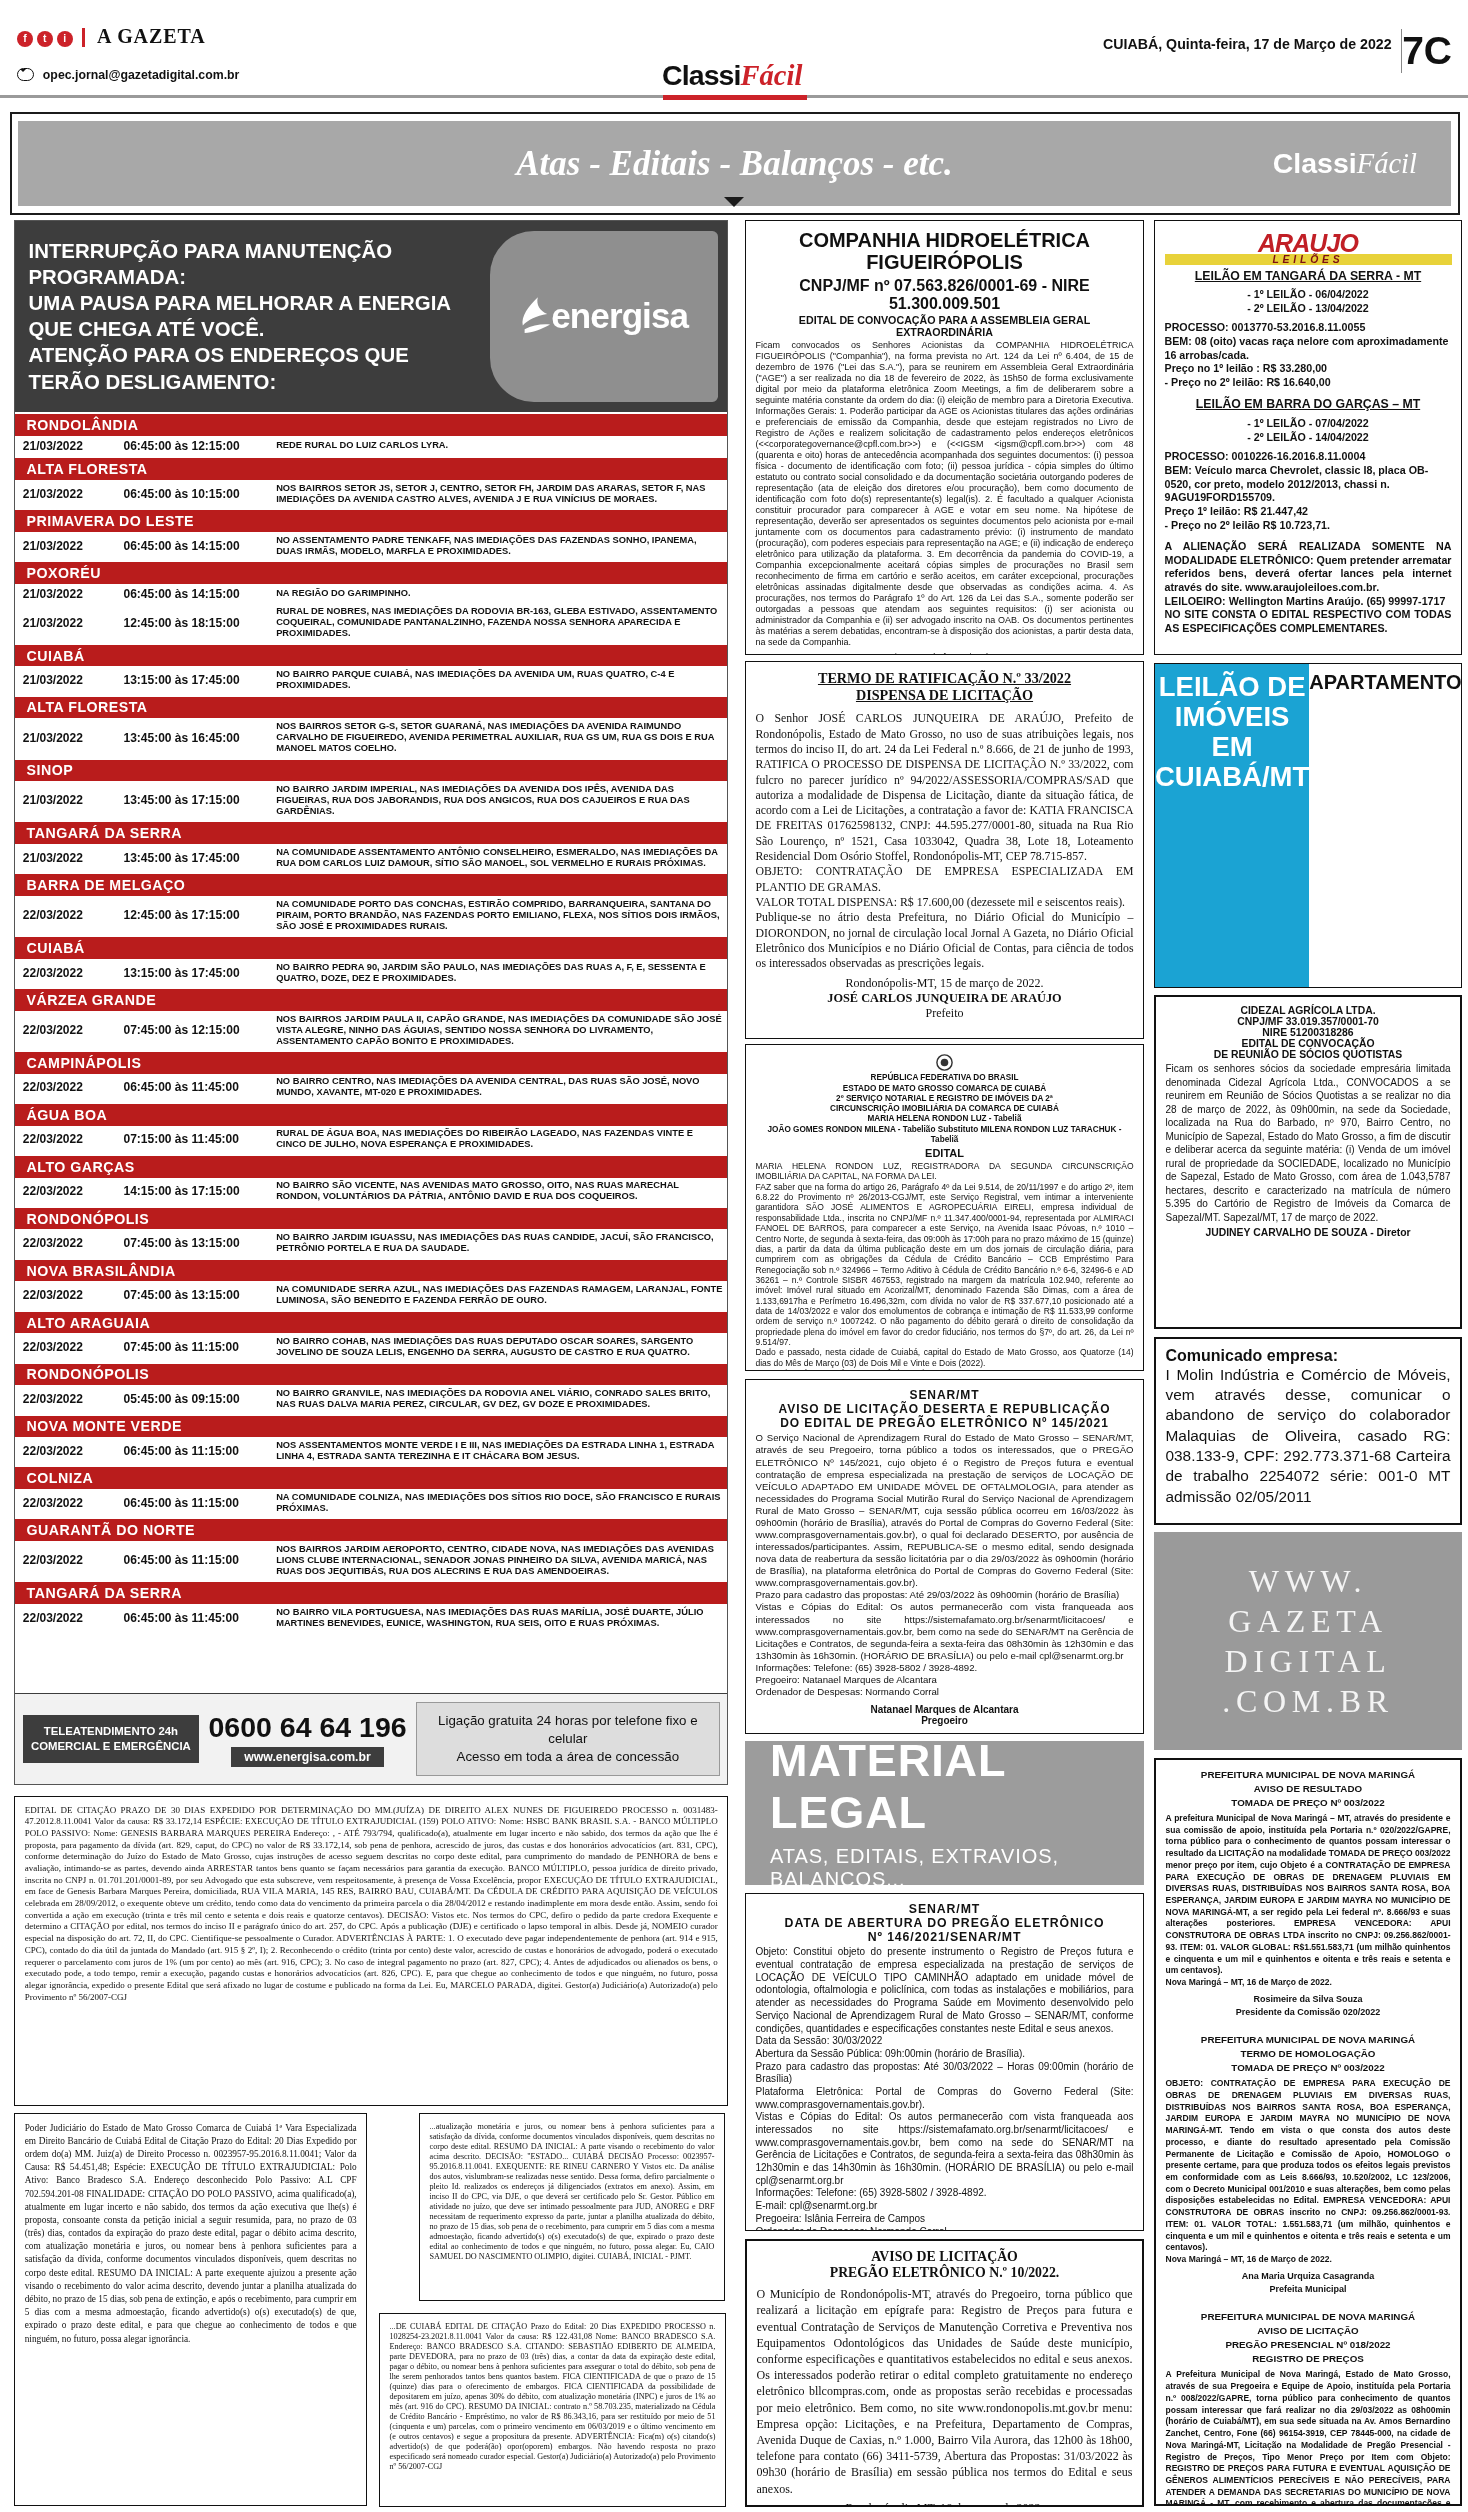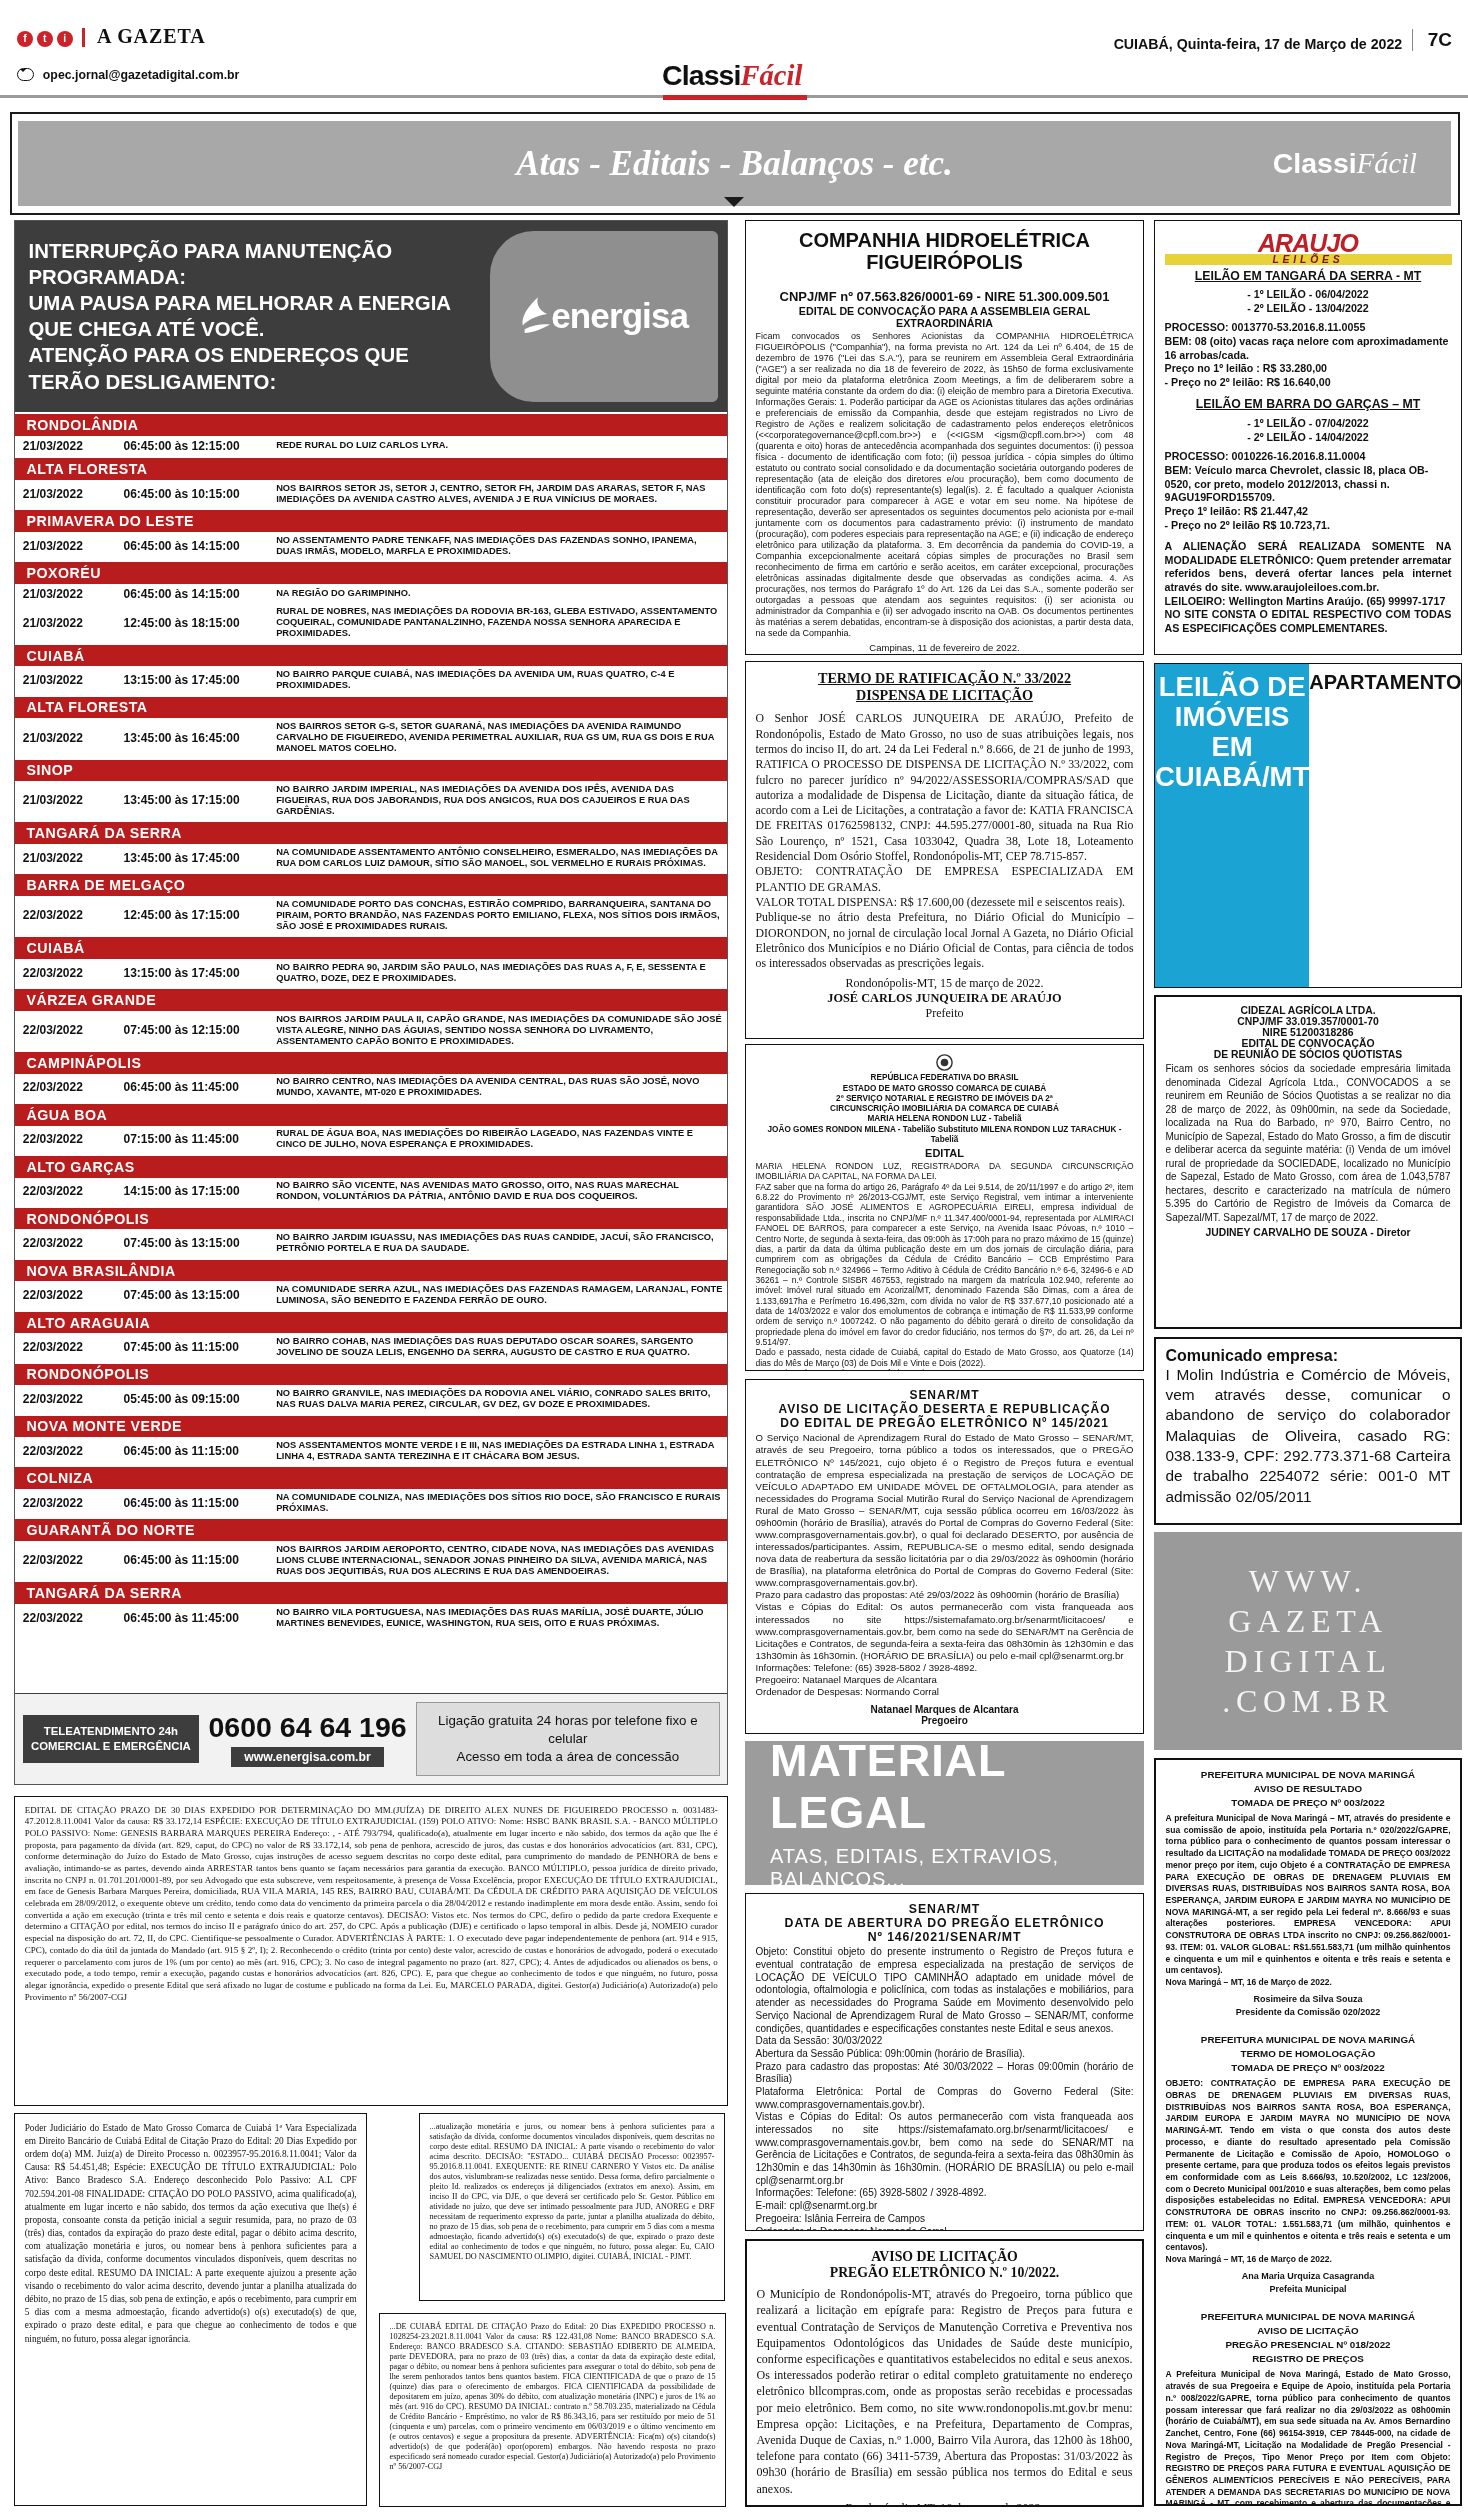--- a/index.html
+++ b/index.html
@@ -12,21 +12,21 @@
   .soc{display:inline-flex;gap:3.8px;vertical-align:middle;}
   .soc b{width:16px;height:16px;border-radius:50%;background:#cc2229;color:#fff;font:bold 10.4px/16px "Liberation Sans",sans-serif;text-align:center;display:inline-block;}
   .brand{font-family:"Liberation Serif",serif;font-weight:bold;font-size:20px;letter-spacing:0.9px;}
   .redbar{display:inline-block;width:2.8px;height:19px;background:#cc2229;margin:0 7.6px -3.8px 5.7px;}
   .email{font-weight:bold;font-size:12.3px;}
   .env{display:inline-block;width:15px;height:11.4px;border:1.4px solid #111;border-radius:6.6px;position:relative;margin-right:4.7px;vertical-align:-1.9px;}
   .env:after{content:"";position:absolute;left:1.9px;top:0.9px;border:3.8px solid transparent;border-top-color:#111;}
   .cfLogo .c1{font-weight:bold;font-size:28.5px;letter-spacing:-0.9px;}
   .cfLogo .c2{font-family:"Liberation Serif",serif;font-style:italic;font-weight:bold;font-size:28.5px;color:#cc2229;}
   .dateline{font-weight:bold;font-size:14.2px;}
-  .pageno{font-weight:bold;font-size:19px;border-left:1.9px solid #888;padding-left:15px;margin-left:9.5px;}
+  .pageno{font-weight:bold;font-size:39px;border-left:1.9px solid #888;padding-left:0;margin-left:9.5px;}
   .hrule{position:absolute;left:0;top:95px;width:1469px;height:2.8px;background:#9a9a9a;}
   .hrule .red{position:absolute;left:663px;top:0;width:144px;height:4.7px;background:#cc2229;}
   
   .banner{border:2.8px solid #1b1b1b;padding:6.6px;background:#fff;}
   .banner .in{background:#a8a8a8;height:100%;display:flex;align-items:center;justify-content:center;position:relative;}
   .banner .t{font-family:"Liberation Serif",serif;font-style:italic;font-weight:bold;color:#fff;font-size:35px;}
   .banner .cf{position:absolute;right:34px;color:#fff;}
   .banner .cf .c1{font-weight:bold;font-size:28.5px;}
   .banner .cf .c2{font-family:"Liberation Serif",serif;font-style:italic;font-size:28.5px;}
   .notch{position:absolute;left:50%;bottom:-10.4px;margin-left:-10.4px;border:10.4px solid transparent;border-top-color:#1b1b1b;}
@@ -283,21 +283,21 @@
       <div class="site">www.energisa.com.br</div>
     </div>
     <div class="note pre">Ligação gratuita 24 horas por telefone fixo e celular
 Acesso em toda a área de concessão</div>
   </div>
 </div>
 
 <div class="abs box" style="left:745px;top:220px;width:399px;height:435px;">
   <div class="ctr t-big pre">COMPANHIA HIDROELÉTRICA
 FIGUEIRÓPOLIS</div>
-  <div class="ctr t-mid" style="font-size:13px;margin-top:16px;">CNPJ/MF nº 07.563.826/0001-69 - NIRE 51.300.009.501</div>
+  <div class="ctr t-mid" style="font-size:16px;margin-top:4px;">CNPJ/MF nº 07.563.826/0001-69 - NIRE 51.300.009.501</div>
   <div class="ctr t-mid" style="font-size:10.7px;margin:1.9px 0;">EDITAL DE CONVOCAÇÃO PARA A ASSEMBLEIA GERAL EXTRAORDINÁRIA</div>
   <div class="body-s just">Ficam convocados os Senhores Acionistas da COMPANHIA HIDROELÉTRICA FIGUEIRÓPOLIS ("Companhia"), na forma prevista no Art. 124 da Lei nº 6.404, de 15 de dezembro de 1976 ("Lei das S.A."), para se reunirem em Assembleia Geral Extraordinária ("AGE") a ser realizada no dia 18 de fevereiro de 2022, às 15h50 de forma exclusivamente digital por meio da plataforma eletrônica Zoom Meetings, a fim de deliberarem sobre a seguinte matéria constante da ordem do dia: (i) eleição de membro para a Diretoria Executiva. Informações Gerais: 1. Poderão participar da AGE os Acionistas titulares das ações ordinárias e preferenciais de emissão da Companhia, desde que estejam registrados no Livro de Registro de Ações e realizem solicitação de cadastramento pelos endereços eletrônicos (&lt;&lt;corporategovernance@cpfl.com.br&gt;&gt;) e (&lt;&lt;IGSM &lt;igsm@cpfl.com.br&gt;&gt;) com 48 (quarenta e oito) horas de antecedência acompanhada dos seguintes documentos: (i) pessoa física - documento de identificação com foto; (ii) pessoa jurídica - cópia simples do último estatuto ou contrato social consolidado e da documentação societária outorgando poderes de representação (ata de eleição dos diretores e/ou procuração), bem como documento de identificação com foto do(s) representante(s) legal(is). 2. É facultado a qualquer Acionista constituir procurador para comparecer à AGE e votar em seu nome. Na hipótese de representação, deverão ser apresentados os seguintes documentos pelo acionista por e-mail juntamente com os documentos para cadastramento prévio: (i) instrumento de mandato (procuração), com poderes especiais para representação na AGE; e (ii) indicação de endereço eletrônico para utilização da plataforma. 3. Em decorrência da pandemia do COVID-19, a Companhia excepcionalmente aceitará cópias simples de procurações no Brasil sem reconhecimento de firma em cartório e serão aceitos, em caráter excepcional, procurações eletrônicas assinadas digitalmente desde que observadas as condições acima. 4. As procurações, nos termos do Parágrafo 1º do Art. 126 da Lei das S.A., somente poderão ser outorgadas a pessoas que atendam aos seguintes requisitos: (i) ser acionista ou administrador da Companhia e (ii) ser advogado inscrito na OAB. Os documentos pertinentes às matérias a serem debatidas, encontram-se à disposição dos acionistas, a partir desta data, na sede da Companhia.</div>
   <div class="ctr" style="font-size:9.5px;margin-top:3.8px;">Campinas, 11 de fevereiro de 2022.</div>
   <div class="ctr sig" style="font-size:10px;">Yuehui Pan</div>
   <div class="ctr" style="font-size:9.5px;">Diretor Financeiro</div>
 </div>
 
 <div class="abs box serif" style="left:745px;top:661px;width:399px;height:378px;">
   <div class="ctr sig u" style="font-size:14.2px;">TERMO DE RATIFICAÇÃO N.º 33/2022</div>
   <div class="ctr sig u" style="font-size:14.2px;margin-bottom:7.6px;">DISPENSA DE LICITAÇÃO</div>

